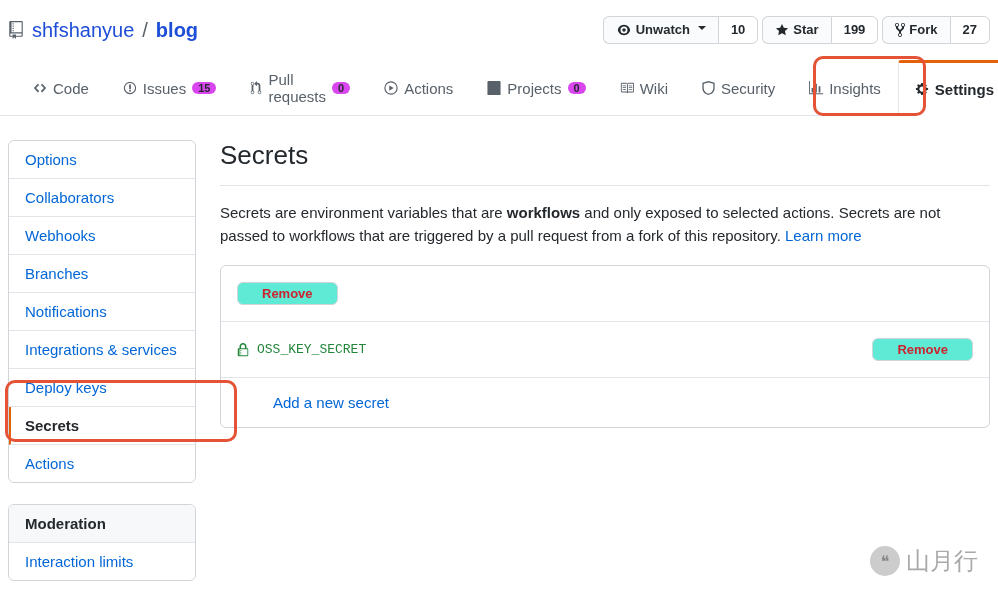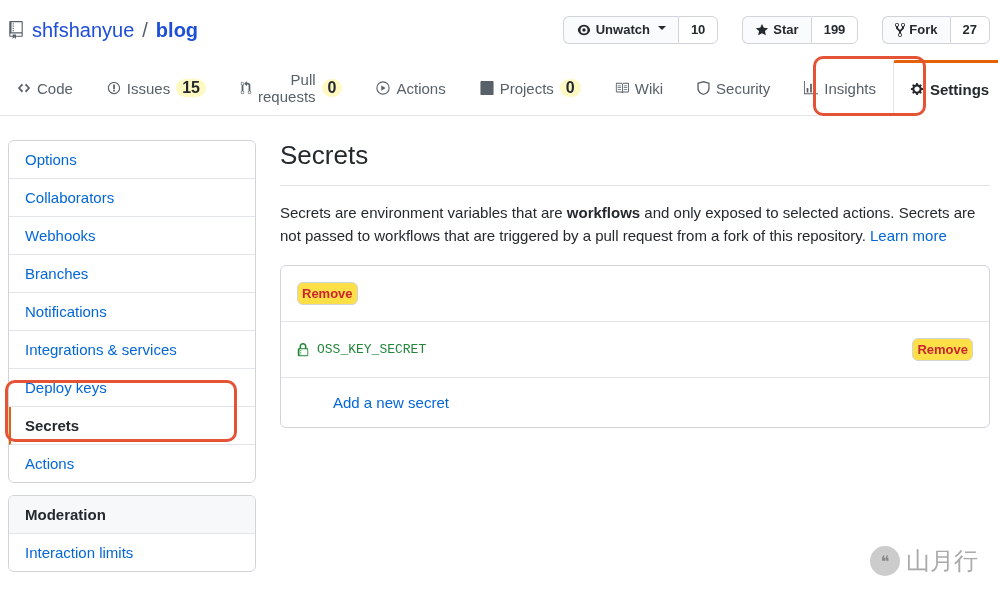--- a/index.html
+++ b/index.html
@@ -23,21 +23,21 @@
       align-items: center;
       gap: 8px;
       font-size: 20px;
       font-weight: 400;
     }
     .repo-title .repo-icon { color: #586069; }
     .repo-title a { color: #1d4ed8; text-decoration: none; }
     .repo-title .owner { font-weight: 400; }
     .repo-title .sep { color: #586069; }
     .repo-title .name { font-weight: 600; }
-    .repo-actions { display: flex; gap: 24px; align-items: flex-end; }
+    .repo-actions { display: flex; gap: 4px; align-items: flex-end; }
     .btn-group { display: flex; }
     .btn {
       display: inline-flex;
       align-items: center;
       gap: 4px;
       padding: 3px 12px;
       font-size: 13px;
       font-weight: 600;
       line-height: 20px;
       color: #24292e;
@@ -56,22 +56,21 @@
       line-height: 20px;
       background: #fff;
       border: 1px solid #d1d5da;
       border-radius: 0 6px 6px 0;
     }
     .caret::after { content:""; display:inline-block; margin-left:4px; border:4px solid transparent; border-top-color:#24292e; vertical-align:-2px; }
     .repo-nav {
       margin-top: 16px;
       border-bottom: 1px solid #e1e4e8;
       display: flex;
-      padding-left: 0;
-      text-align: right;
+      padding-left: 16px;
     }
     .repo-nav-item {
       display: inline-flex;
       align-items: center;
       gap: 6px;
       padding: 10px 16px;
       font-size: 15px;
       color: #586069;
       cursor: pointer;
       border: 1px solid transparent;
@@ -81,39 +80,39 @@
       color: #24292e;
       background: #fff;
       border: 1px solid #e1e4e8;
       border-bottom: 1px solid #fff;
       border-top: 3px solid #e36209;
       border-radius: 3px 3px 0 0;
       margin-bottom: -1px;
       font-weight: 600;
     }
     .repo-nav-item .counter {
-      background: #fef9c3;
+      background: #d946ef;
       color: #24292e;
       border-radius: 20px;
       padding: 0 6px;
-      font-size: 16px;
+      font-size: 11px;
       font-weight: 600;
     }
     .highlight-box {
       position: absolute;
       border: 3px solid #e55336;
       border-radius: 10px;
       pointer-events: none;
     }
     .main-layout {
       display: flex;
       padding: 24px 8px 0 8px;
       gap: 24px;
     }
-    .sidebar { width: 248px; flex-shrink: 0; }
+    .sidebar { width: 188px; flex-shrink: 0; }
     .side-menu {
       border: 1px solid #d1d5da;
       border-radius: 6px;
       overflow: hidden;
     }
     .side-menu-item {
       display: block;
       padding: 10px 16px;
       color: #0366d6;
       border-bottom: 1px solid #e1e4e8;
@@ -129,21 +128,21 @@
       padding-left: 14px;
     }
     .side-menu-heading {
       padding: 10px 16px;
       font-weight: 600;
       color: #24292e;
       background: #f6f8fa;
       border-bottom: 1px solid #e1e4e8;
       font-size: 15px;
     }
-    .side-menu + .side-menu { margin-top: 12px; }
+    .side-menu + .side-menu { margin-top: 21px; }
     .content { flex: 1; }
     .content h2 {
       font-size: 26px;
       font-weight: 400;
       margin-bottom: 14px;
     }
     .subhead-divider { border-bottom: 1px solid #e1e4e8; margin-bottom: 16px; }
     .desc {
       font-size: 15px;
       line-height: 1.5;
@@ -165,25 +164,25 @@
     .secret-name {
       display: flex;
       align-items: center;
       gap: 8px;
       color: #22863a;
       font-family: SFMono-Regular, Consolas, "Liberation Mono", Menlo, monospace;
       font-size: 13px;
       flex: 1;
     }
     .btn-remove {
-      padding: 3px 4px;
+      padding: 3px 24px;
       font-size: 13px;
       font-weight: 600;
       color: #cb2431;
-      background: #fde047;
+      background: #5eead4;
       border: 1px solid #d1d5da;
       border-radius: 6px;
       cursor: pointer;
     }
     .add-secret { color: #0366d6; font-size: 15px; cursor: pointer; margin-left: 36px; }
     .icon { display:inline-flex; flex-shrink:0; }
     .watermark {
       position: absolute;
       right: 20px;
       bottom: 18px;

